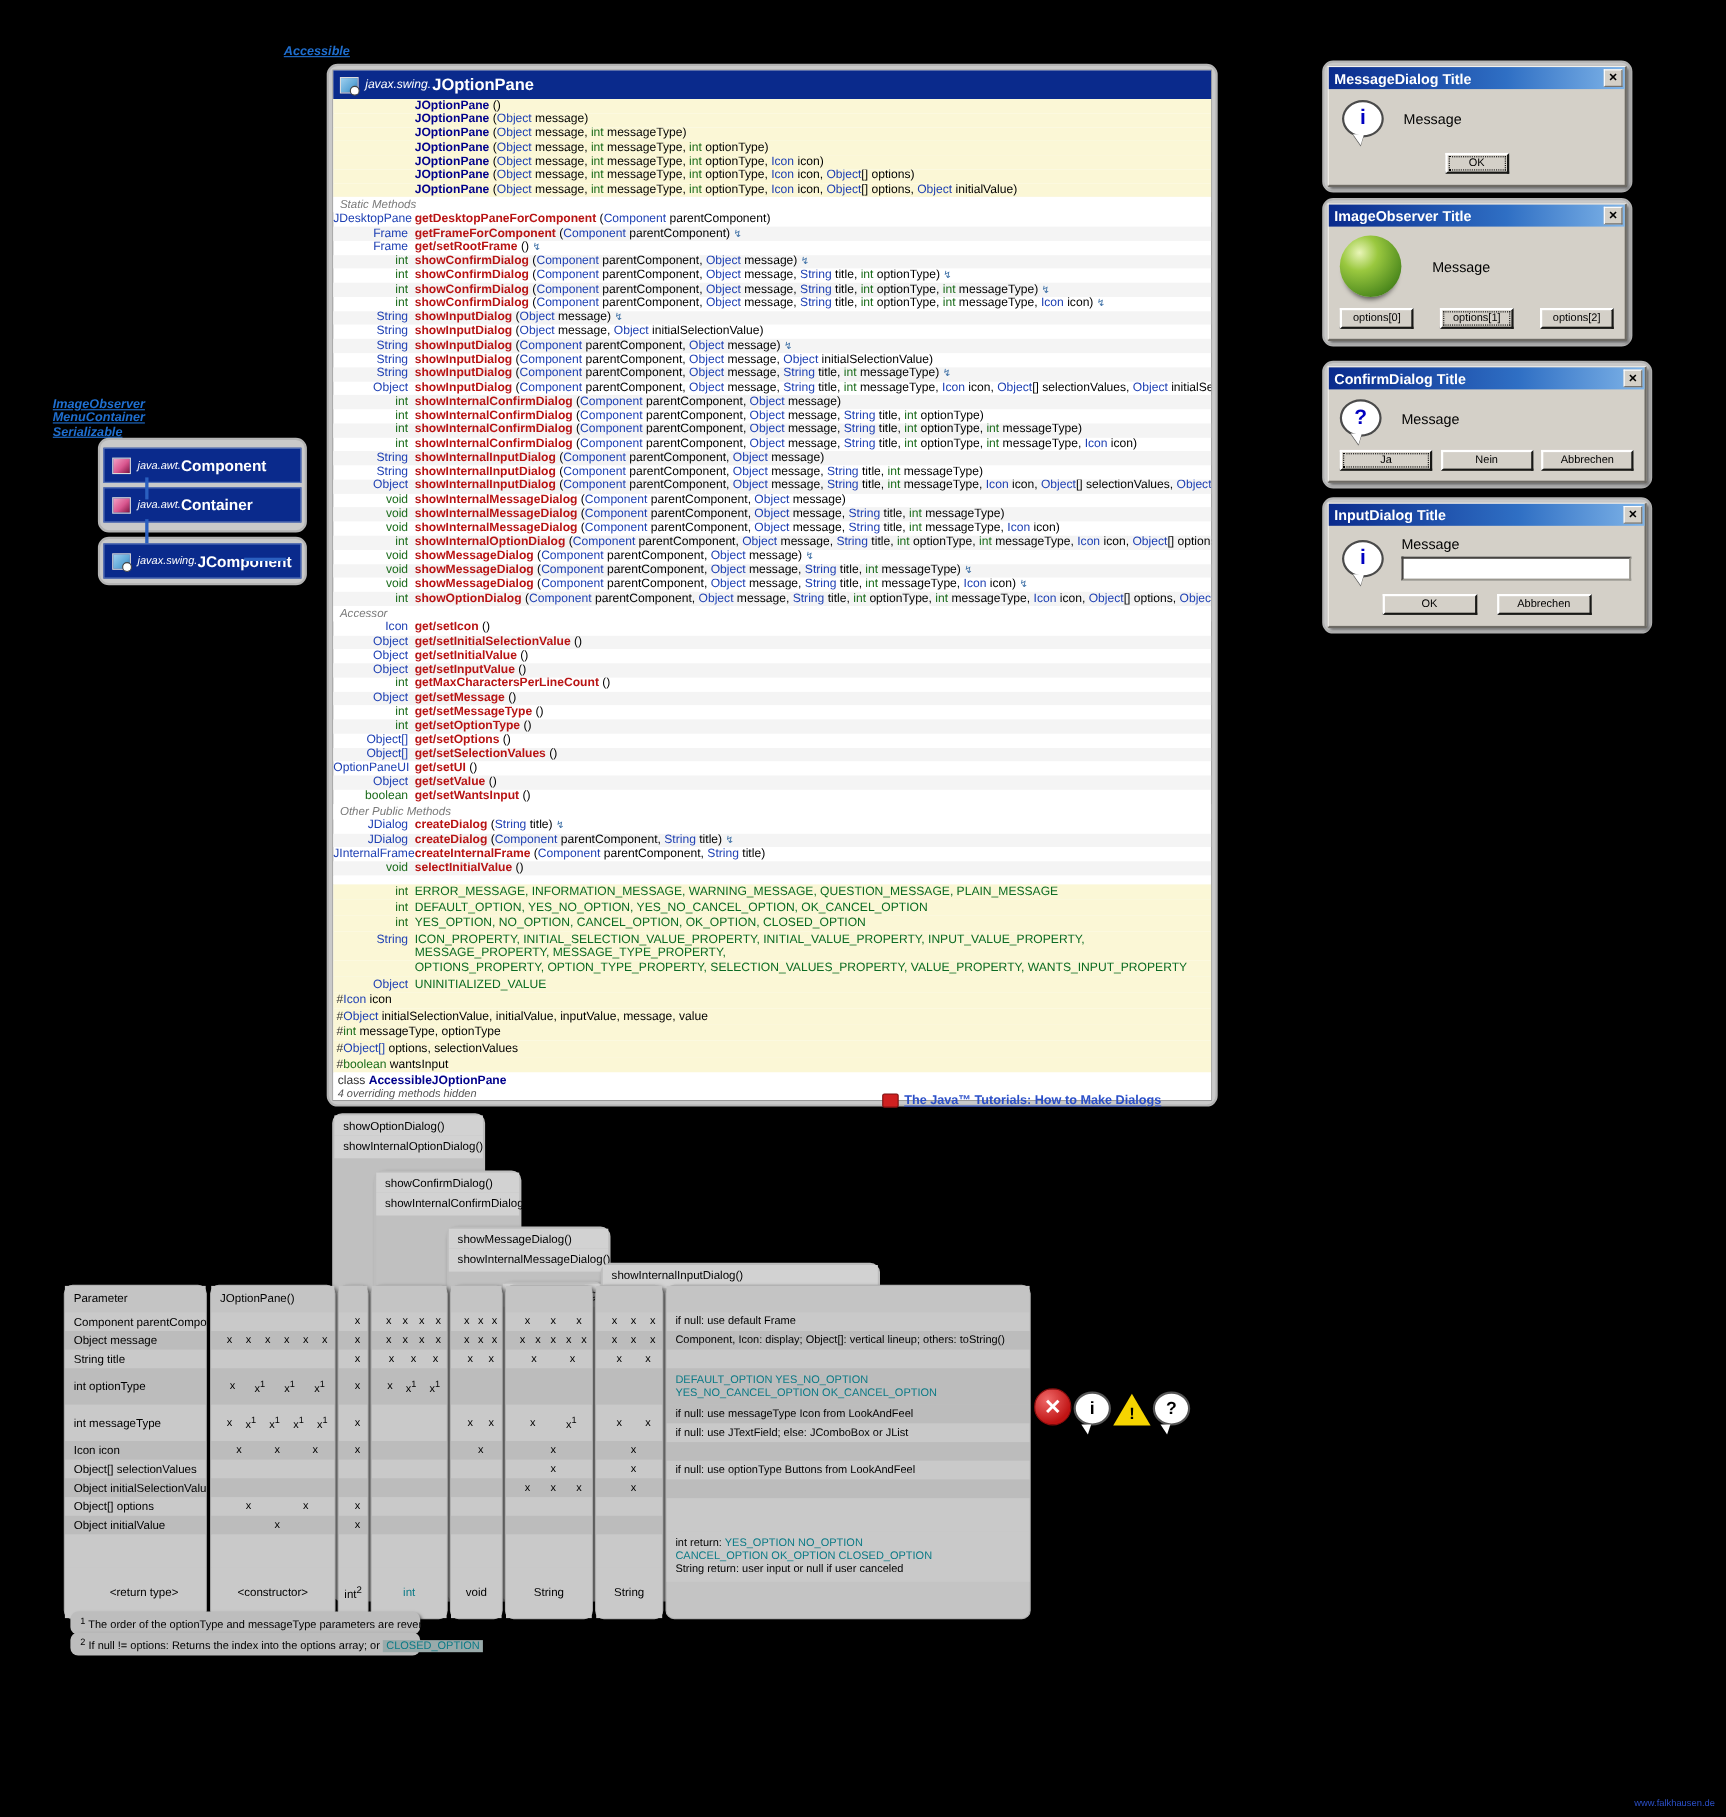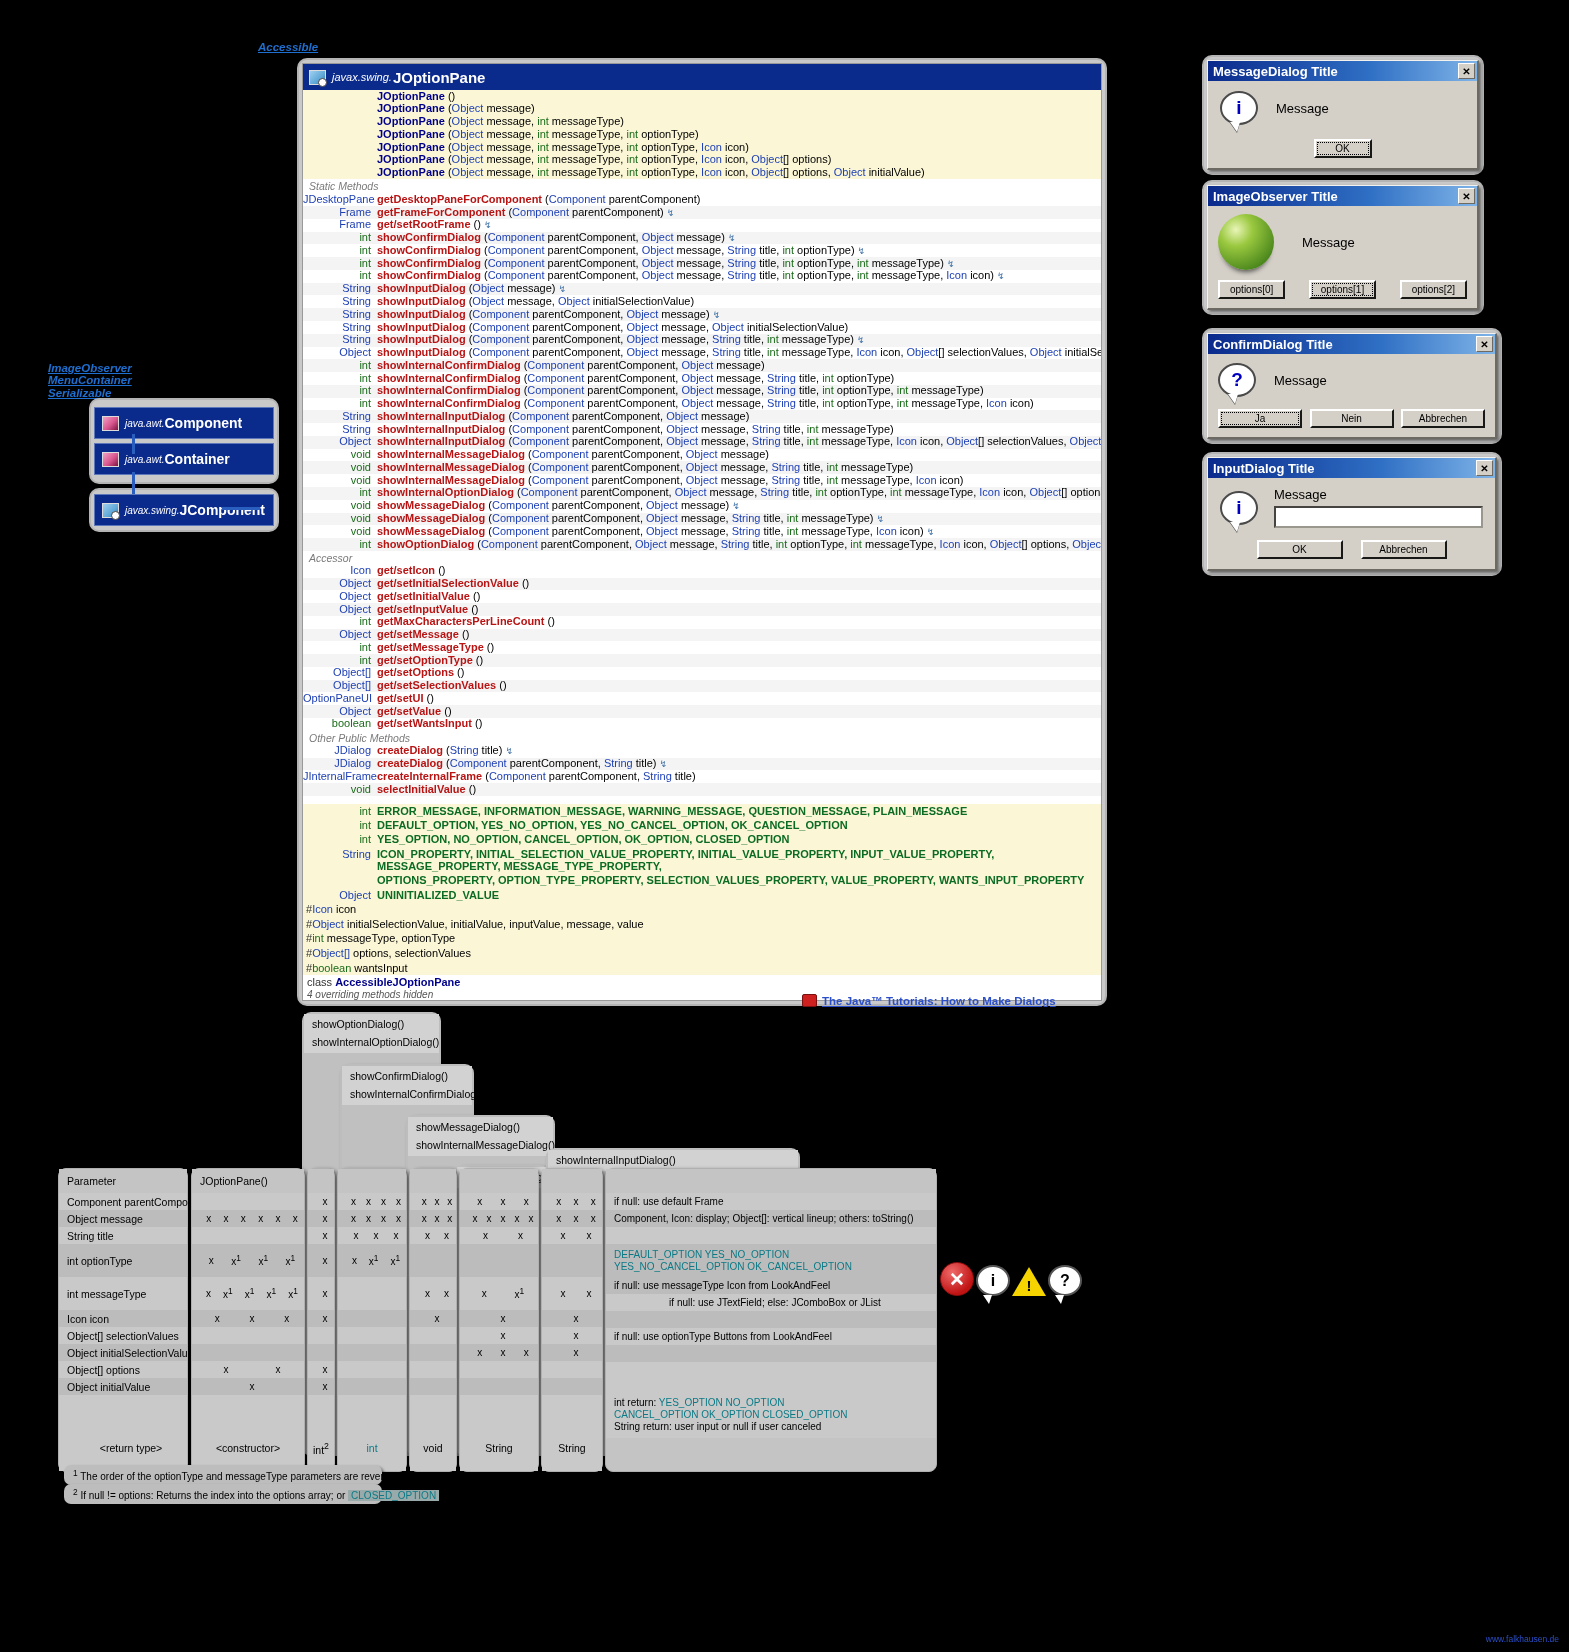--- a/index.html
+++ b/index.html
@@ -55,21 +55,21 @@
   .row .sig{flex:1 1 auto;white-space:nowrap;overflow:hidden;}
   .fieldrow{background:#fbf7d6;font-size:11px;padding:1px 0;display:flex;line-height:1.12;}
   .fieldrow .ret{width:68px;text-align:right;padding-right:6px;flex:0 0 auto;}
   .fieldrow .sig{flex:1 1 auto;}
   .protrow{background:#fbf7d6;font-size:11px;padding:1px 0 1px 3px;line-height:1.15;}
 
   .t-blue{color:#1d3fb3;}
   .t-navy{color:#00008b;}
   .t-red{color:#b81414;font-weight:bold;}
   .t-green{color:#1a6b1a;}
-  .t-darkgreen{color:#0b6b23;font-weight:bold;}
+  .t-darkgreen{color:#0b6b23;font-weight:normal;}
   .t-gray{color:#333;}
   .t-black{color:#000;}
   .mark{color:#3b6ea5;font-size:9px;}
 
   
   #hier{left:42px;top:398px;width:180px;}
   .ifaces{
     position:absolute;left:48px;top:362px;font-size:11.5px;font-weight:bold;font-style:italic;
     color:#1f6fd0;line-height:1.08;
   }
@@ -921,21 +921,21 @@
       </div>
       <div class="mrow o" style="height: 17px; align-items: center;">
         <div class="note"></div>
       </div>
       <div class="mrow e" style="height: 33px; align-items: center;">
         <div class="note teal">DEFAULT_OPTION   YES_NO_OPTION<br>YES_NO_CANCEL_OPTION   OK_CANCEL_OPTION</div>
       </div>
       <div class="mrow e" style="height: 17px; align-items: center;">
         <div class="note">if null: use messageType Icon from LookAndFeel</div>
       </div>
-      <div class="mrow o" style="height: 17px; align-items: center; justify-content: center;">
+      <div class="mrow o" style="height: 17px; align-items: center;">
         <div class="note">if null: use JTextField; else: JComboBox or JList</div>
       </div>
       <div class="mrow e" style="height: 17px; align-items: center;">
         <div class="note"></div>
       </div>
       <div class="mrow o" style="height: 17px; align-items: center;">
         <div class="note">if null: use optionType Buttons from LookAndFeel</div>
       </div>
       <div class="mrow e" style="height: 17px; align-items: center;">
         <div class="note"></div>

